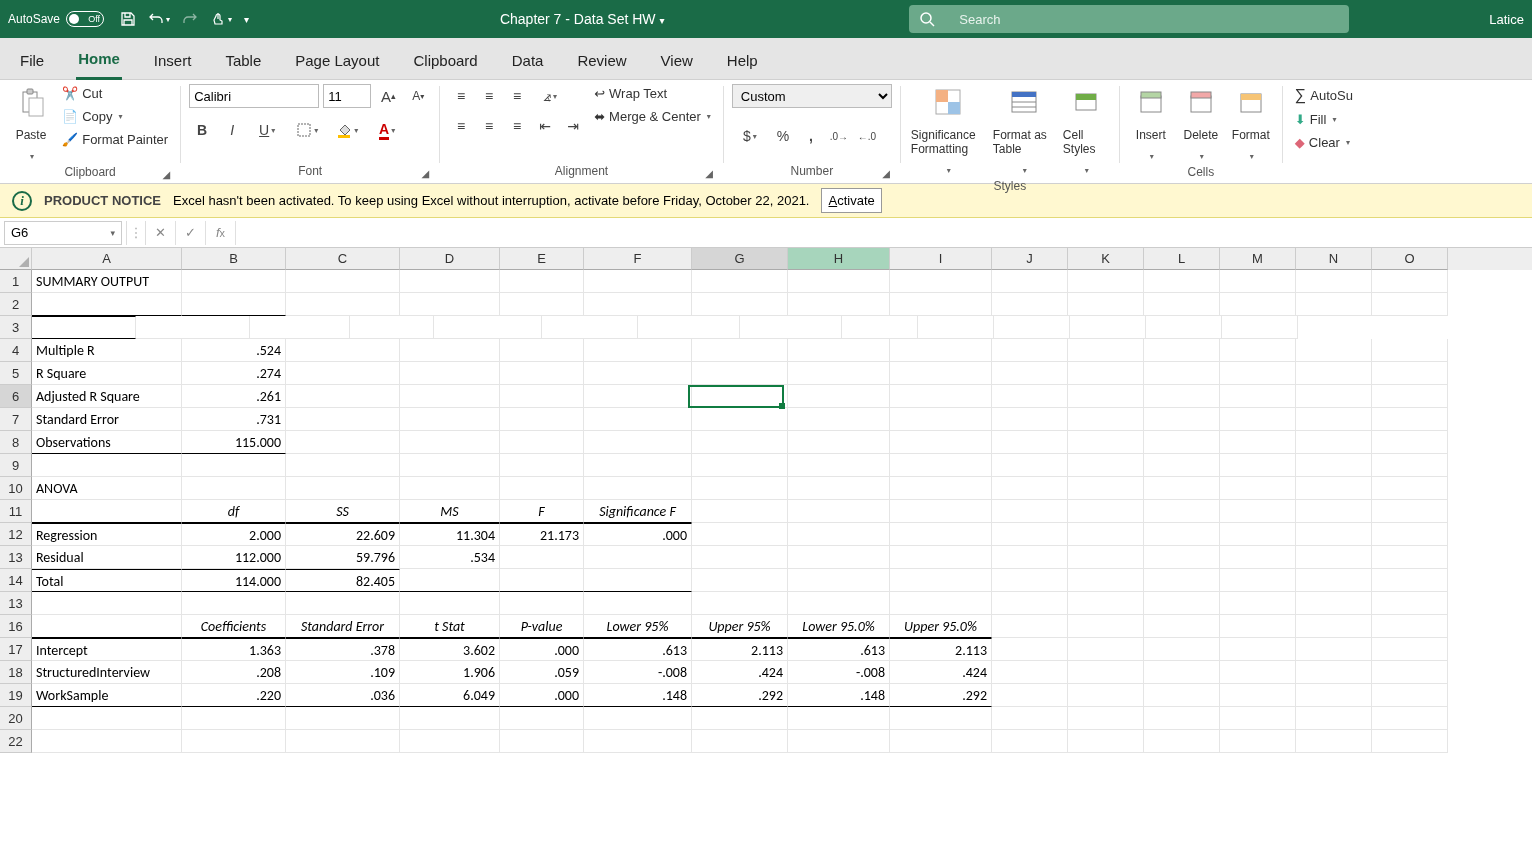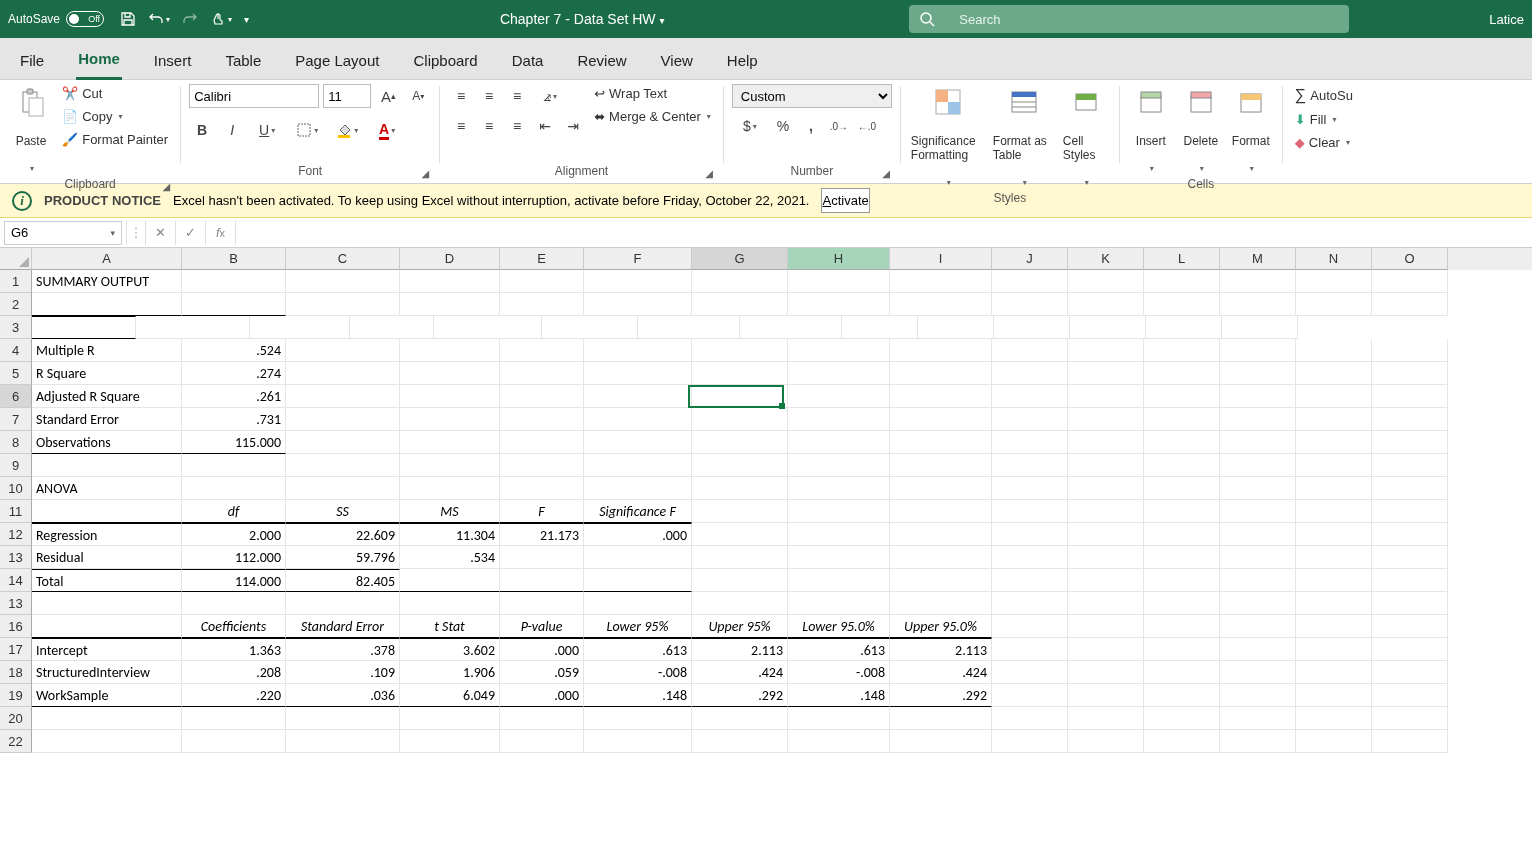--- a/index.html
+++ b/index.html
@@ -21,39 +21,39 @@
 .menutabs { background: #e5e5e5; height: 42px; display: flex; align-items: flex-end; gap: 30px; padding: 0 18px; border-bottom: 1px solid #d0d0d0; }
 .menutab { padding: 8px 2px 10px; font-size: 15px; color: #222; cursor: pointer; }
 .menutab.active { border-bottom: 3px solid #1a6b47; color: #1a6b47; font-weight: 600; margin-bottom: -1px; }
 
 
 .ribbon { background: #fff; height: 104px; display: flex; border-bottom: 1px solid #d0d0d0; }
 .group { border-right: 0; padding: 4px 8px 2px; display: flex; flex-direction: column; position: relative; }
 .group-body { flex: 1; display: flex; align-items: flex-start; gap: 4px; }
 .group-label { text-align: center; font-size: 12px; color: #555; padding: 2px 0 3px; position: relative; }
 .dialog-launcher { position: absolute; right: 2px; bottom: 2px; font-size: 10px; color: #666; }
-.big-btn { display: flex; flex-direction: column; align-items: center; justify-content: center; width: 46px; padding: 2px; font-size: 12px; color: #333; gap: 16px; }
+.big-btn { display: flex; flex-direction: column; align-items: center; justify-content: center; width: 46px; padding: 2px; font-size: 12px; color: #333; gap: 10px; }
 .big-btn svg, .big-icon { width: 32px; height: 32px; }
 .small-row { display: flex; flex-direction: column; gap: 4px; justify-content: center; }
 .small-item { display: flex; align-items: center; gap: 4px; font-size: 13px; color: #333; padding: 2px 4px; }
 .sep { width: 1px; background: #e0e0e0; margin: 6px 0 20px; }
 
 
 .font-row { display: flex; gap: 4px; align-items: center; margin-bottom: 6px; }
 .font-name { width: 130px; height: 24px; border: 1px solid #bbb; font-size: 13px; padding: 0 4px; }
 .font-size { width: 48px; height: 24px; border: 1px solid #bbb; font-size: 13px; padding: 0 4px; }
 .icon-btn { width: 26px; height: 24px; display: flex; align-items: center; justify-content: center; color: #444; font-size: 14px; }
 .icon-btn-wide { width: 36px; }
 .dd { font-size: 8px; color: #666; margin-left: 2px; }
 
 
 .notice { background: #fff8d0; height: 34px; display: flex; align-items: center; padding: 0 12px; gap: 12px; font-size: 13px; border-bottom: 1px solid #e3d977; }
 .notice .info-icon { width: 20px; height: 20px; border: 2px solid #1a6b47; border-radius: 50%; display: flex; align-items: center; justify-content: center; color: #1a6b47; font-weight: bold; font-style: italic; font-family: serif; }
 .notice-title { font-weight: 600; text-transform: uppercase; color: #444; }
-.notice button { background: #fff; border: 1px solid #999; padding: 4px 0; font-size: 13px; }
+.notice button { background: #fff; border: 1px solid #999; padding: 4px 6px; font-size: 13px; }
 
 
 .formula-bar { height: 30px; display: flex; align-items: center; border-bottom: 1px solid #ccc; }
 .namebox { width: 118px; height: 24px; border: 1px solid #ccc; margin: 0 4px; padding: 0 6px; font-size: 13px; display: flex; align-items: center; justify-content: space-between; }
 .namebox .dd { font-size: 9px; }
 .fb-btn { width: 30px; height: 24px; display: flex; align-items: center; justify-content: center; color: #888; border-right: 1px solid #e0e0e0; }
 .fb-input { flex: 1; height: 24px; border: none; outline: none; padding: 0 6px; }
 
 
 .grid-wrap { position: relative; }
@@ -242,21 +242,21 @@
             <span>Merge &amp; Center</span>
             <span class="dd">▾</span>
           </div>
       </div>
     </div>
     <div class="group-label"><span>Alignment</span><span class="dialog-launcher">◢</span></div>
   </div>
   <div class="sep"></div>
 
   <div class="group">
-    <div class="group-body" style="flex-direction:column;gap:6px">
+    <div class="group-body" style="flex-direction:column;gap:16px">
       <select class="font-name" style="width:160px"><option>Custom</option></select>
       <div style="display:flex;gap:2px">
         <div class="icon-btn icon-btn-wide">$<span class="dd">▾</span></div>
         <div class="icon-btn">%</div>
         <div class="icon-btn">
             <b>,</b>
           </div>
         <div class="icon-btn" style="font-size:10px">.0→</div>
         <div class="icon-btn" style="font-size:10px">←.0</div>
       </div>

